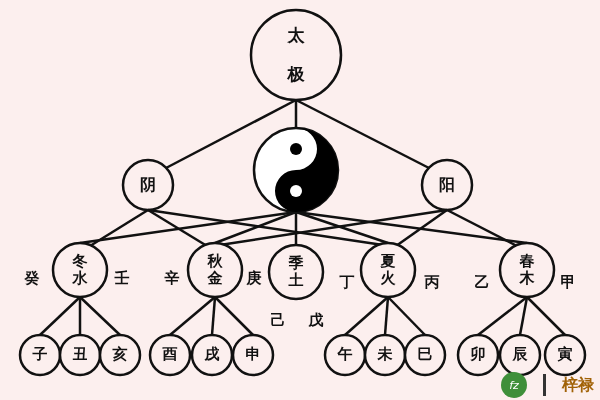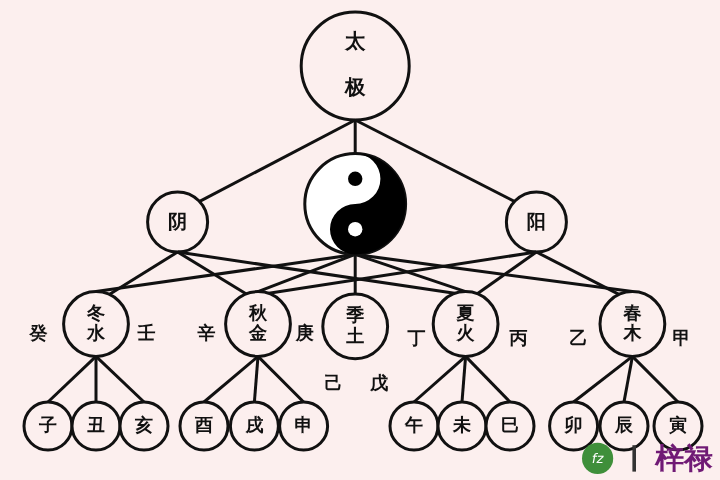--- a/index.html
+++ b/index.html
@@ -4,21 +4,21 @@
 <style>
   html, body { margin:0; padding:0; }
   body { width:600px; height:400px; background:#fcefee; overflow:hidden; position:relative;
          font-family:"DejaVu Sans", sans-serif; }
   #diagram { position:absolute; left:0; top:0; width:600px; height:400px; }
   .lbl { position:absolute; font-size:15px; font-weight:bold; color:#111; transform:translate(-50%,-50%); white-space:nowrap; }
   .node-text { position:absolute; font-weight:bold; color:#111; text-align:center; transform:translate(-50%,-50%); line-height:1.15; }
   .wm { position:absolute; right:6px; bottom:2px; display:flex; align-items:center; gap:16px;text-align:center; }
   .wm-logo { width:26px; height:26px; border-radius:50%; background:#3f8f3a; color:#fff; font-size:11px; display:flex; align-items:center; justify-content:center; font-style:italic; }
   .wm-bar { width:3px; height:22px; background:#333; }
-  .wm-text { font-size:24px; font-weight:bold; color:#701a75; }
+  .wm-text { font-size:16px; font-weight:bold; color:#a16207; }
 </style>
 </head>
 <body>
 
 <svg id="diagram" viewBox="0 0 600 400">
     <line x1="296" y1="100" x2="296" y2="128" stroke="#111111" stroke-width="2.5"></line>
     <line x1="296" y1="100" x2="166" y2="168" stroke="#111111" stroke-width="2.5"></line>
     <line x1="296" y1="100" x2="429" y2="168" stroke="#111111" stroke-width="2.5"></line>
     <line x1="296" y1="212" x2="80" y2="243" stroke="#111111" stroke-width="2.5"></line>
     <line x1="296" y1="212" x2="215" y2="243" stroke="#111111" stroke-width="2.5"></line>

